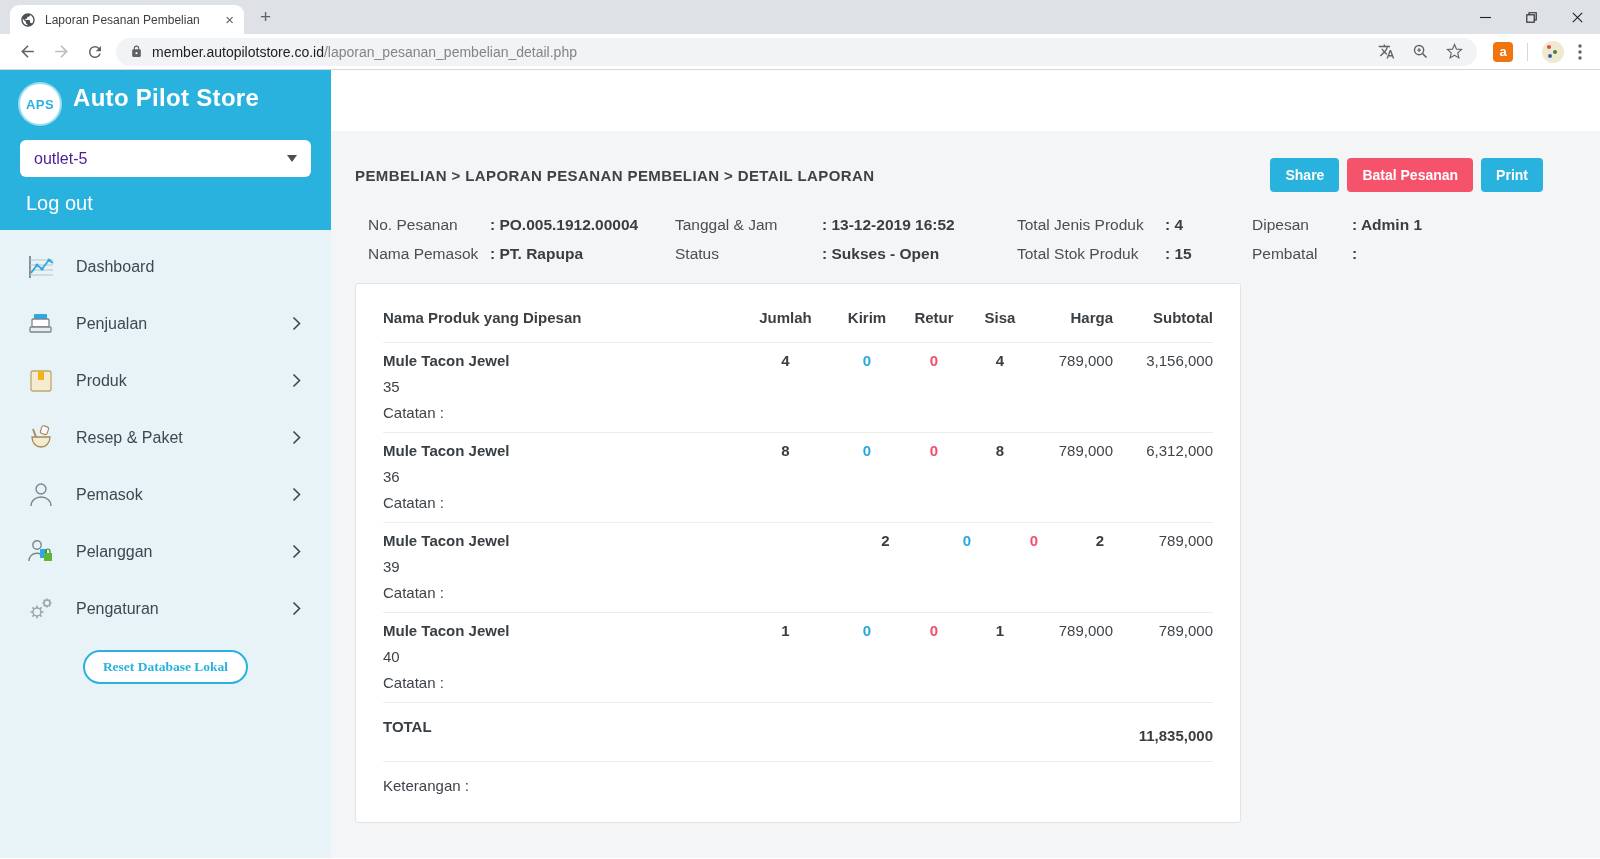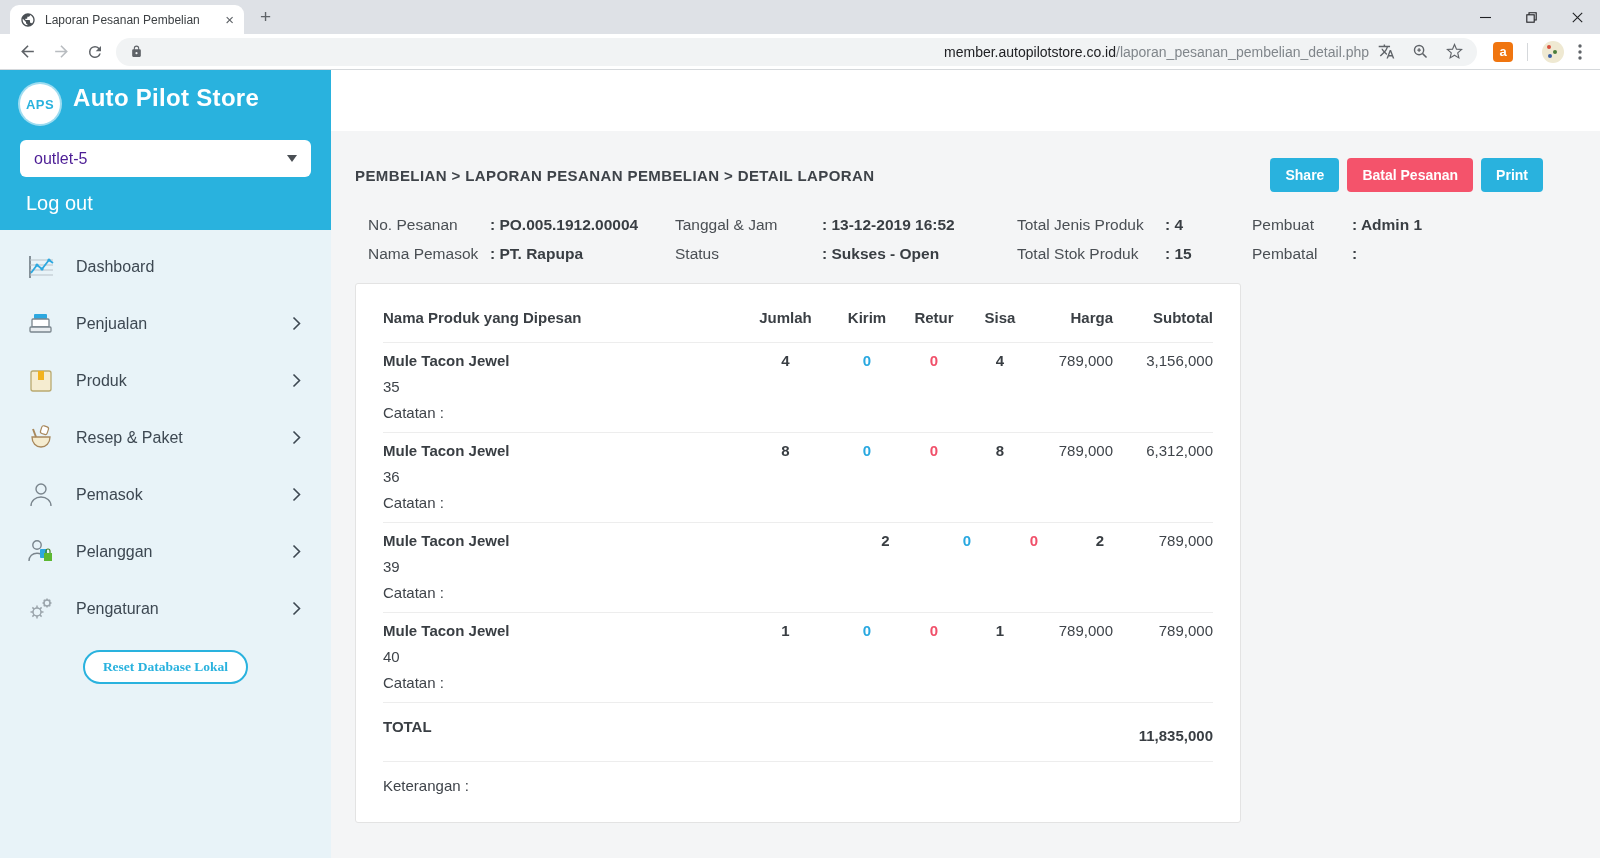--- a/index.html
+++ b/index.html
@@ -17,21 +17,21 @@
   .newtab{ color:#5f6368; font-size:19px; margin:0 0 6px 16px; }
   .win-controls{ position:absolute; right:0; top:0; height:34px; display:flex; }
   .win-btn{ width:46px; display:flex; align-items:center; justify-content:center; color:#202124; }
 
   .toolbar{ height:36px; background:#fff; border-bottom:1px solid #d5d8db;
             display:flex; align-items:center; padding:0 10px; }
   .nav-ic{ width:34px; height:30px; display:flex; align-items:center; justify-content:center; color:#5f6368; }
   .nav-ic.disabled{ color:#b8bcc0; }
   .omnibox{ flex:1; height:28px; background:#f1f3f4; border-radius:14px; margin:0 10px 0 4px;
             display:flex; align-items:center; padding:0 14px; gap:9px; }
-  .url{ font-size:14px; color:#202124; flex:1; white-space:nowrap; overflow:hidden;text-align:right; }
+  .url{ font-size:14px; color:#202124; flex:1; white-space:nowrap; overflow:hidden; }
   .url .path{ color:#80868b; }
   .omni-icons{ display:flex; align-items:center; gap:17px; color:#5f6368; }
   .ext-cluster{ display:flex; align-items:center; gap:14px; padding:0 8px 0 6px; }
   .vdiv{ width:1px; height:18px; background:#d5d8db; }
   .ext-a{ width:20px; height:20px; background:#f0750f; border-radius:4px; color:#fff;
           font-weight:bold; font-size:13px; display:flex; align-items:center; justify-content:center; }
   .ext-avatar{ width:22px; height:22px; border-radius:50%; background:#efe9d2; position:relative; overflow:hidden; }
   .ext-avatar i{ position:absolute; width:4px; height:4px; border-radius:50%; }
   .kebab{ color:#5f6368; display:flex; align-items:center; }
 
@@ -332,21 +332,21 @@
         </div>
       </div>
 
       <div class="info-grid">
         <span>No. Pesanan</span>
         <span class="val">: PO.005.1912.00004</span>
         <span>Tanggal &amp; Jam</span>
         <span class="val">: 13-12-2019 16:52</span>
         <span>Total Jenis Produk</span>
         <span class="val">: 4</span>
-        <span>Pembuat</span>
+        <span>Dipesan</span>
         <span class="val">: Admin 1</span>
 
         <span>Nama Pemasok</span>
         <span class="val">: PT. Rapupa</span>
         <span>Status</span>
         <span class="val">: Sukses - Open</span>
         <span>Total Stok Produk</span>
         <span class="val">: 15</span>
         <span>Pembatal</span>
         <span class="val">:</span>

